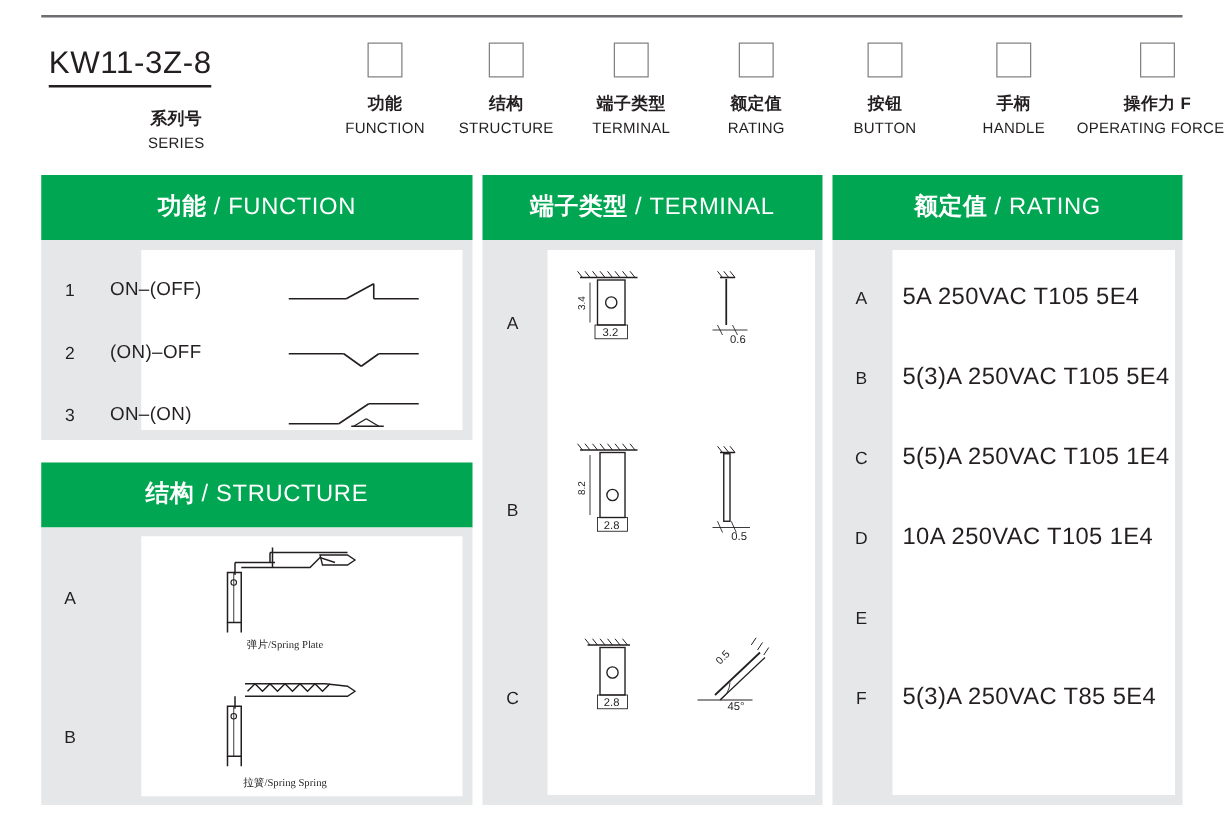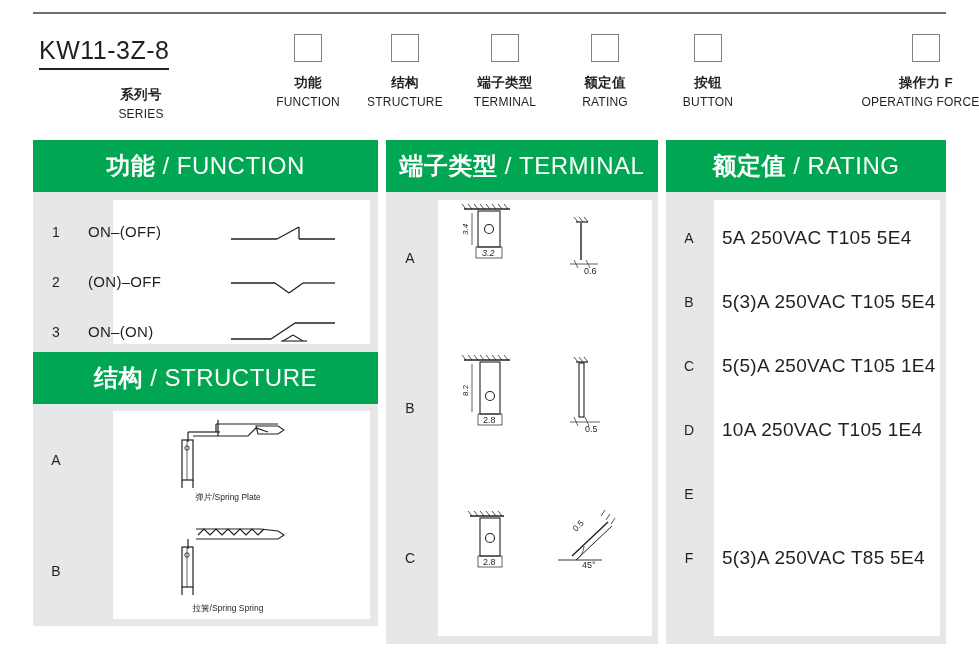--- a/index.html
+++ b/index.html
@@ -92,21 +92,21 @@
   .col-a { left: 33px;  width: 345px; }
   .col-b { left: 386px; width: 272px; }
   .col-c { left: 666px; width: 280px; }
 
   .band {
     background: #00a651;
     color: #ffffff;
     height: 52px;
     line-height: 52px;
     text-align: center;
-    font-size: 24px;
+    font-size: 19px;
     letter-spacing: 0.5px;
   }
   .band .cn { font-weight: bold; }
 
   .panel {
     background: #e6e7e8;
     position: relative;
   }
 
   
@@ -148,20 +148,21 @@
     position: absolute;
     left: 0;
     width: 46px;
     text-align: center;
     font-size: 14px;
   }
   .st-caption {
     font-size: 8.5px;
     color: #231f20;
     text-align: center;
+    font-family: Liberation Serif, serif;
   }
 
   
   .tm-idx {
     position: absolute;
     left: 0;
     width: 48px;
     text-align: center;
     font-size: 14px;
   }
@@ -225,20 +226,25 @@
       <div class="code-cn">额定值</div>
       <div class="code-en">RATING</div>
     </div>
 
     <div class="code-col" style="left:615px;">
       <div class="code-box"></div>
       <div class="code-cn">按钮</div>
       <div class="code-en">BUTTON</div>
     </div>
 
+    <div class="code-col" style="left:718px;">
+      <div class="code-box"></div>
+      <div class="code-cn">手柄</div>
+      <div class="code-en">HANDLE</div>
+    </div>
 
     <div class="code-col" style="left:813px; width:160px;">
       <div class="code-box"></div>
       <div class="code-cn">操作力 F</div>
       <div class="code-en">OPERATING FORCE F</div>
     </div>
   </div>
 
   <div class="col col-a">
 
@@ -286,21 +292,21 @@
             <line x1="48" y1="32" x2="72" y2="16" stroke="#231f20" stroke-width="1.3"></line>
             <line x1="72" y1="16" x2="112" y2="16" stroke="#231f20" stroke-width="1.3"></line>
             <line x1="60" y1="34" x2="70" y2="28" stroke="#231f20" stroke-width="1.1"></line>
             <line x1="70" y1="28" x2="80" y2="34" stroke="#231f20" stroke-width="1.1"></line>
             <line x1="58" y1="34" x2="84" y2="34" stroke="#231f20" stroke-width="1.1"></line>
           </svg>
         </div>
       </div>
     </div>
 
-    <div class="band" style="">
+    <div class="band" style="margin-top:18px;">
       <span class="cn">结构</span>
       <span>/</span>
       <span>STRUCTURE</span>
     </div>
 
     <div class="panel" style="height:222px;">
       <div class="inner-white" style="left:80px; top:7px; width:257px; height:208px;"></div>
 
       <div class="st-row" style="height:111px;">
         <div class="st-idx" style="top:48px;">A</div>
@@ -357,21 +363,21 @@
       <span class="cn">端子类型</span>
       <span>/</span>
       <span>TERMINAL</span>
     </div>
 
     <div class="panel" style="height:452px;">
       <div class="inner-white" style="left:52px; top:8px; width:214px; height:436px;"></div>
 
       <div style="position:relative; height:150px;">
         <div class="tm-idx" style="top:58px; position:absolute;">A</div>
-        <div style="position:absolute; left:62px; top:9px;font-style:italic;">
+        <div style="position:absolute; left:62px; top:22px;">
           <svg width="90" height="90" viewBox="0 0 90 90">
             <line x1="16" y1="8" x2="62" y2="8" stroke="#231f20" stroke-width="1.3"></line>
             <g stroke="#231f20" stroke-width="0.8">
               <line x1="18" y1="8" x2="14" y2="3"></line>
                 <line x1="24" y1="8" x2="20" y2="3"></line>
               <line x1="30" y1="8" x2="26" y2="3"></line>
                 <line x1="36" y1="8" x2="32" y2="3"></line>
               <line x1="42" y1="8" x2="38" y2="3"></line>
                 <line x1="48" y1="8" x2="44" y2="3"></line>
               <line x1="54" y1="8" x2="50" y2="3"></line>

